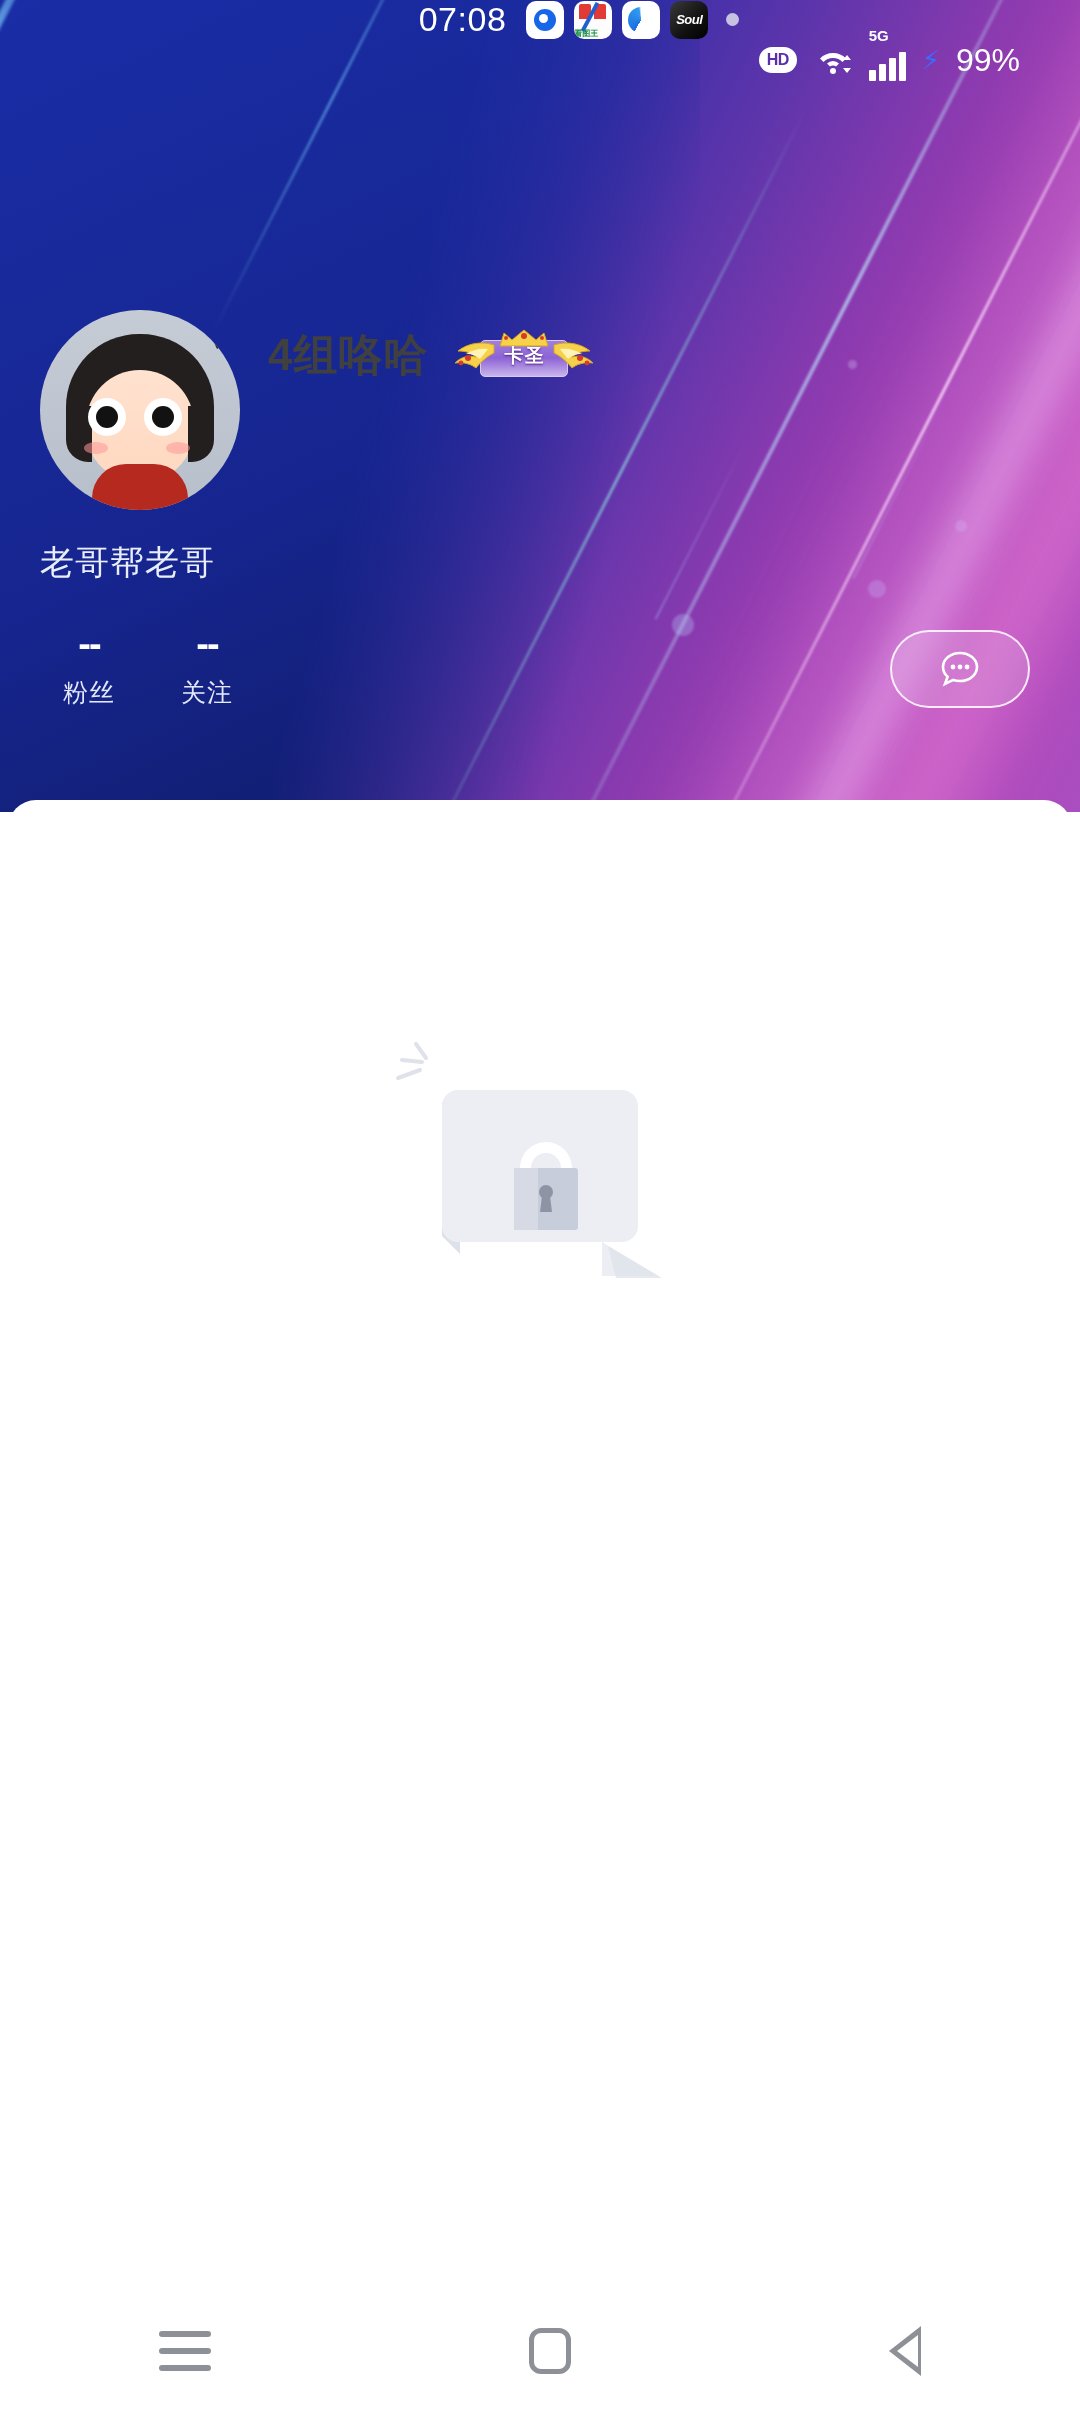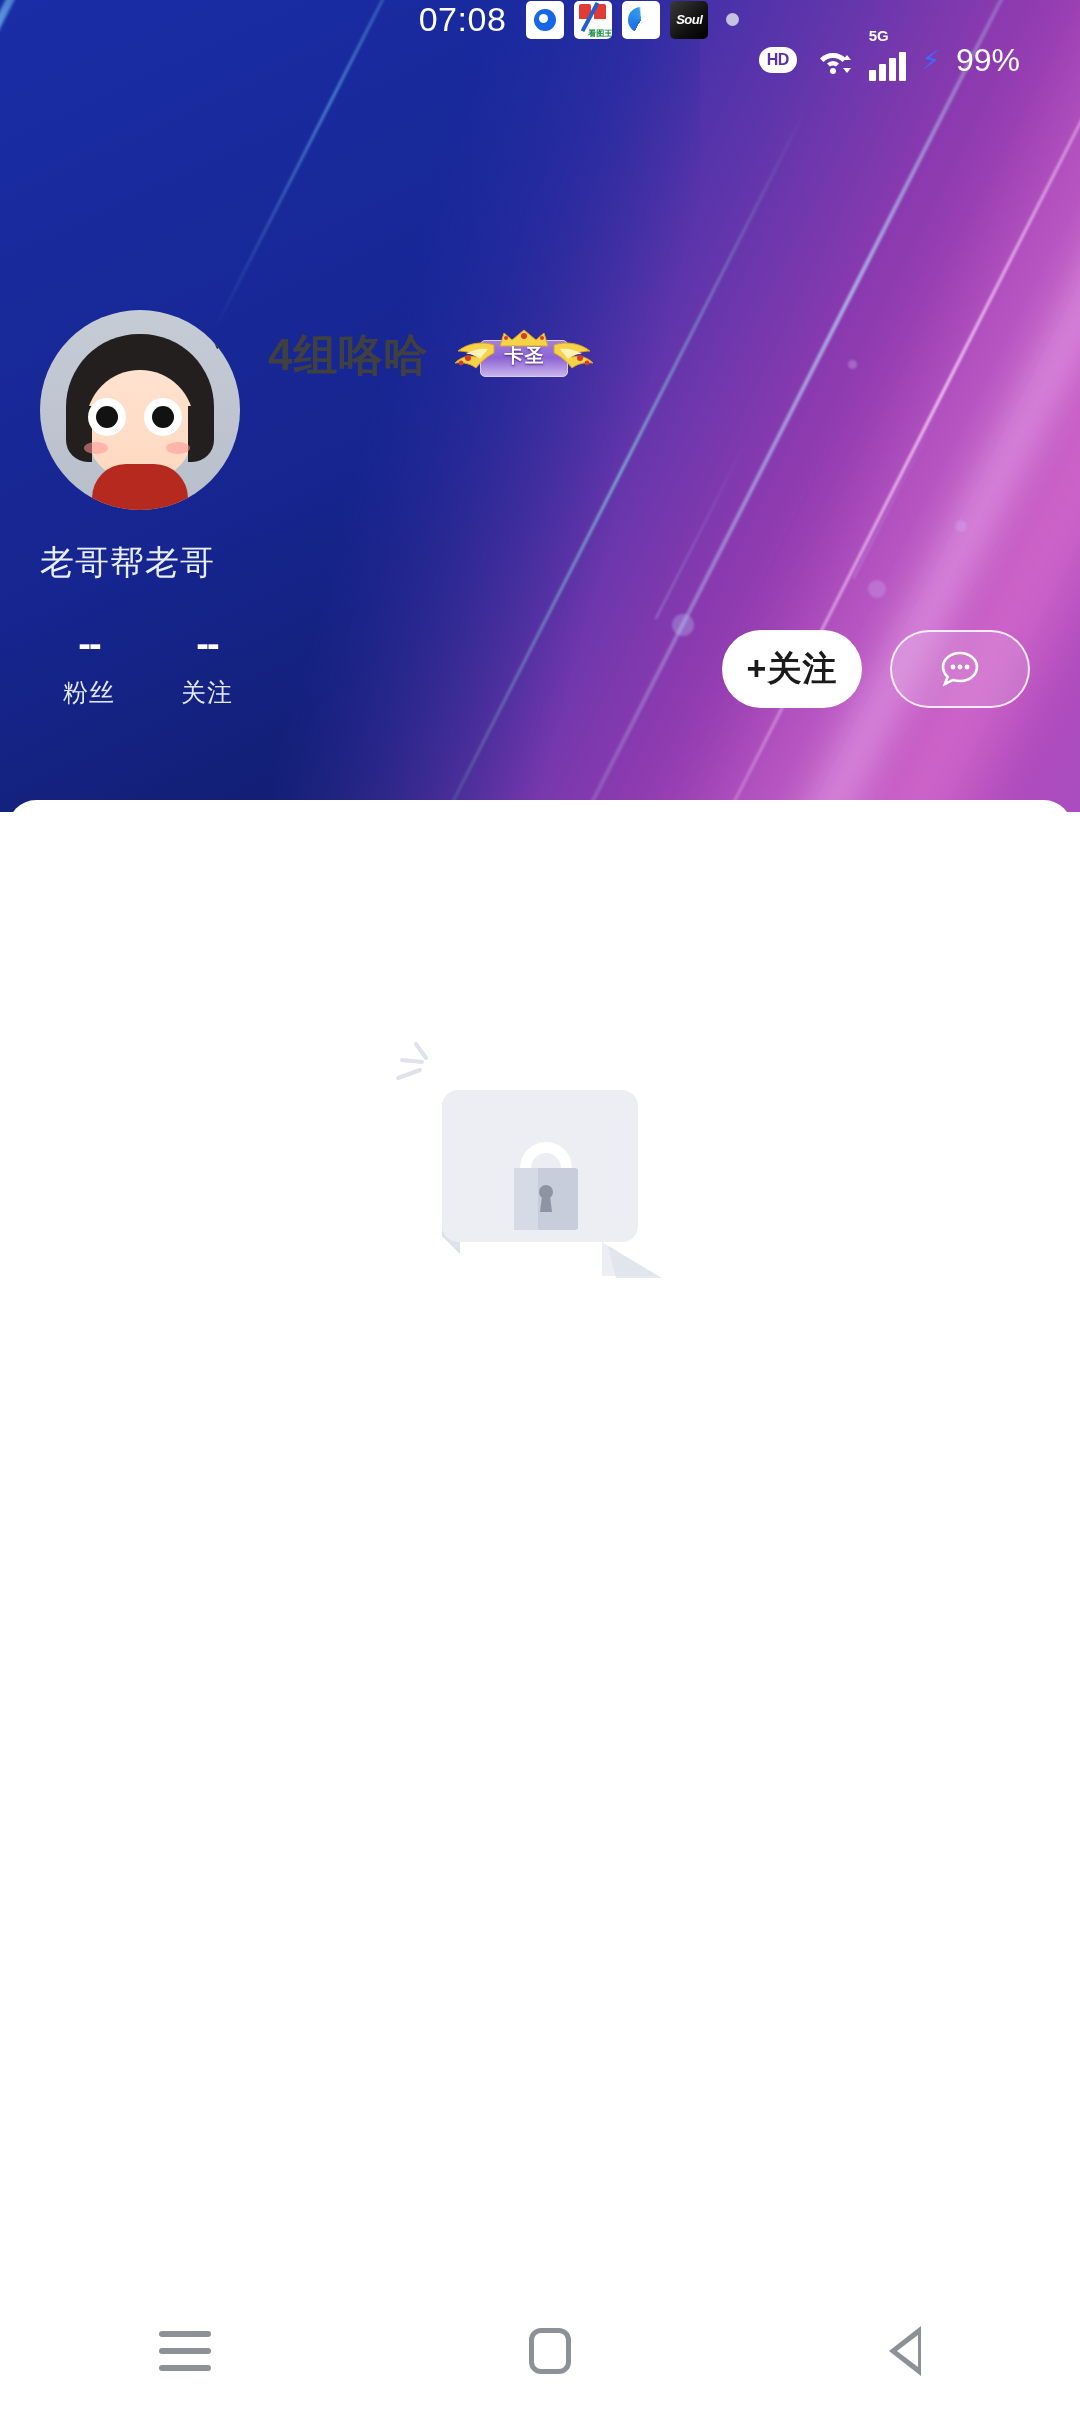--- a/index.html
+++ b/index.html
@@ -69,35 +69,35 @@
        background:linear-gradient(180deg,rgba(200,195,255,0),rgba(200,195,255,.30)); filter:blur(1px); }
 
   
   .statusbar{
     position:absolute; left:0; top:0; width:1080px; height:86px;
     display:flex; align-items:center; color:#fff; z-index:40;flex-direction:column;
   }
   .sb-left{ display:flex; align-items:center; gap:14px; margin-left:78px; }
   .sb-clock{ font-size:34px; font-weight:400; letter-spacing:.5px; }
   .sb-apps{ display:flex; align-items:center; gap:10px; margin-left:6px; }
-  .appicon{ width:38px; height:38px; border-radius:5px; position:relative; overflow:hidden;
+  .appicon{ width:38px; height:38px; border-radius:10px; position:relative; overflow:hidden;
             display:flex; align-items:center; justify-content:center; }
   .app-a{ background:#fff; }
   .app-a::after{ content:""; width:22px; height:22px; border-radius:50%;
                  background:#1667e8; box-shadow:inset -4px -4px 0 0 rgba(255,255,255,.0); }
   .app-a::before{ content:""; position:absolute; width:9px; height:9px; border-radius:50%;
                   background:#fff; z-index:2; margin-left:-4px; margin-top:-3px; }
   .app-b{ background:#fdfdfd; }
   .app-b .bTop{ position:absolute; top:3px; left:5px; width:12px; height:15px;
                 background:#e23b35; border-radius:2px 2px 0 0; }
   .app-b .bTop2{ position:absolute; top:3px; left:20px; width:12px; height:15px;
                  background:#e23b35; border-radius:2px 2px 0 0; }
   .app-b .bSlash{ position:absolute; top:0px; left:14px; width:4px; height:32px;
                   background:#1f5fd0; transform:rotate(28deg); }
-  .app-b .bTxt{ position:absolute; bottom:1px; left:0; right:0; text-align:right;
+  .app-b .bTxt{ position:absolute; bottom:1px; left:0; right:0; text-align:left;
                 font-size:8px; color:#0f8a3c; font-weight:700; line-height:9px; }
   .app-c{ background:#fff; }
   .app-c::after{ content:""; width:26px; height:26px; border-radius:50%;
                  background:conic-gradient(from 210deg,#1f6fe0 0deg,#2f9bf0 140deg,#ffffff 150deg,#ffffff 360deg); }
   .app-d{ background:linear-gradient(135deg,#3a3a3a 0%,#111 60%,#000 100%); }
   .app-d span{ font-size:13px; color:#fff; font-weight:700; font-style:italic; letter-spacing:-.5px; }
   .sb-dot{ width:13px; height:13px; border-radius:50%; background:rgba(220,220,235,.85); margin-left:8px; }
 
   .sb-right{ margin-left:auto; margin-right:60px; display:flex; align-items:center; gap:16px; }
   .hd-badge{ width:38px; height:26px; border-radius:13px; background:#fff; color:#5b2fa8;
@@ -320,21 +320,20 @@
         <div class="v dash">--</div>
         <div class="k">粉丝</div>
       </div>
       <div class="stat">
         <div class="v dash">--</div>
         <div class="k">关注</div>
       </div>
     </div>
 
     <div class="actions">
-      <button class="follow-btn">+关注</button>
       <div class="msg-btn">
         <svg width="52" height="52" viewBox="0 0 52 52">
           <path d="M26 10 C35.4 10 43 16.3 43 24 C43 31.7 35.4 38 26 38 C23.6 38 21.3 37.6 19.2 36.9 L11 41 L13.6 33.8 C10.7 31.2 9 27.8 9 24 C9 16.3 16.6 10 26 10 Z" fill="none" stroke="#ffffff" stroke-width="2.6"></path>
           <circle cx="19" cy="24" r="2.4" fill="#fff"></circle>
           <circle cx="26" cy="24" r="2.4" fill="#fff"></circle>
           <circle cx="33" cy="24" r="2.4" fill="#fff"></circle>
         </svg>
       </div>
     </div>
   </div>

